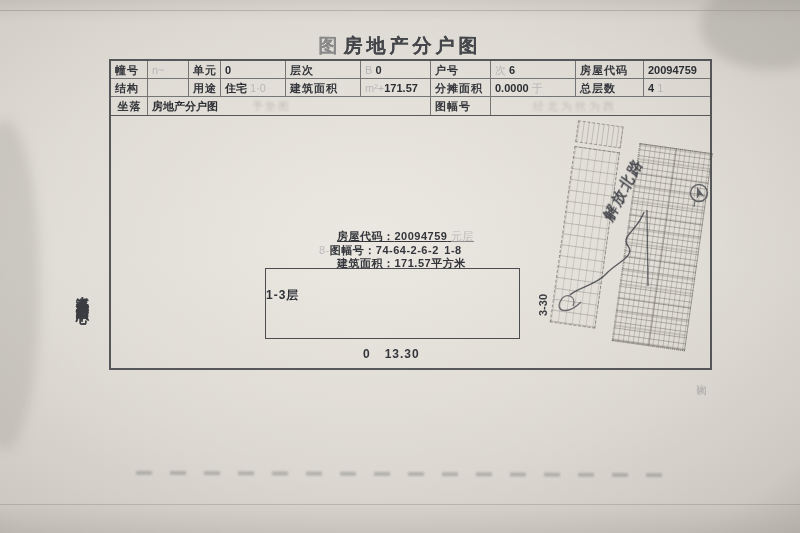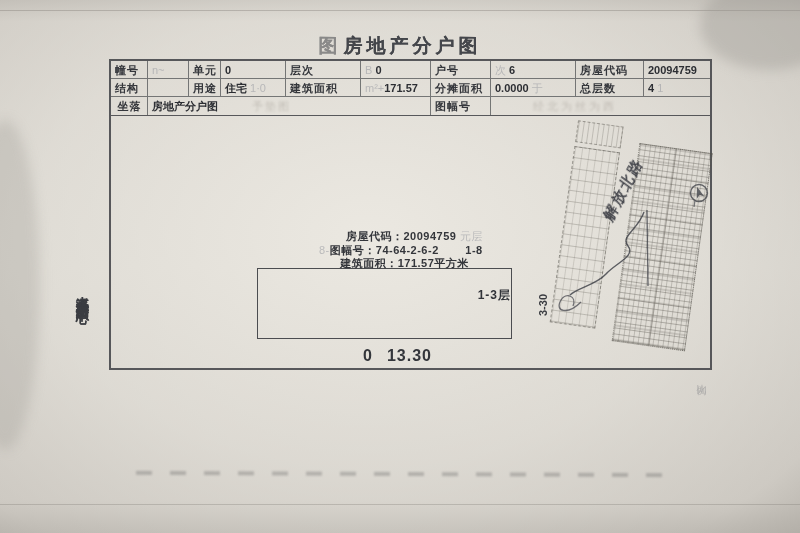--- a/index.html
+++ b/index.html
@@ -37,26 +37,26 @@
   .artifact{color:#8d9099;opacity:.5;filter:blur(.7px);font-weight:400;}
   .artifact2{color:#9a948c;opacity:.45;filter:blur(.9px);font-weight:400;}
   .span5{grid-column:span 5;} .span3{grid-column:span 3;}
   .stamp-mid{position:relative;left:34px;letter-spacing:2px;}
 
   
   .drawing{position:absolute;left:0;top:55px;width:599px;height:349px;}
 
   .info-block{position:absolute;left:208px;top:114px;font-size:11px;line-height:13.5px;
     color:#34363b;font-weight:600;letter-spacing:.5px;}
-  .il1{margin-left:27px;} .il3{margin-left:7px;text-align:center;}
+  .il1{margin-left:18px;text-decoration:underline;} .il3{margin-left:18px;}
 
-  .unit-rect{position:absolute;left:146px;top:152px;width:255px;height:71px;
-    border:1.5px solid rgba(58,60,64,.9);box-sizing:border-box;text-align:right;}
+  .unit-rect{position:absolute;left:154px;top:152px;width:255px;height:71px;
+    border:1.5px solid rgba(58,60,64,.9);box-sizing:border-box;text-align:left;}
   .unit-label{margin-top:18px;font-size:12px;font-weight:600;color:#303238;letter-spacing:1px;}
-  .dim-w{position:absolute;left:252px;top:231px;font-size:16px;color:#34363b;font-weight:600;letter-spacing:1px;}
+  .dim-w{position:absolute;left:252px;top:231px;font-size:12px;color:#34363b;font-weight:600;letter-spacing:1px;}
   .dim-w .pre{margin-right:14px;}
   .dim-h{position:absolute;left:421px;top:183px;font-size:11px;color:#3a3c41;font-weight:600;
     transform:rotate(-90deg);transform-origin:center;}
 
   
   .sketch{position:absolute;left:436px;top:26px;width:156px;height:208px;
     transform:rotate(8deg);transform-origin:50% 50%;}
   .blk{position:absolute;box-sizing:border-box;filter:blur(.4px);}
   .blk-left{left:14px;top:12px;width:46px;height:178px;
     border:1px dashed rgba(88,85,78,.55);
@@ -141,21 +141,21 @@
 
     <div class="drawing">
 
       <div class="info-block">
         <div class="il1">
           <span>房屋代码</span><span>：</span><span>20094759</span>
           <span class="artifact">元层</span>
         </div>
         <div class="il2">
           <span class="artifact">8-</span><span>图幅号</span><span>：</span><span>74-64-2-6-2</span>
-          <span style="margin-left:23px;">1-8</span>
+          <span style="margin-left:2px;">1-8</span>
         </div>
         <div class="il3">
           <span>建筑面积</span><span>：</span><span>171.57平方米</span>
         </div>
       </div>
 
       <div class="unit-rect">
         <div class="unit-label">1-3层</div>
       </div>
       <div class="dim-w">

